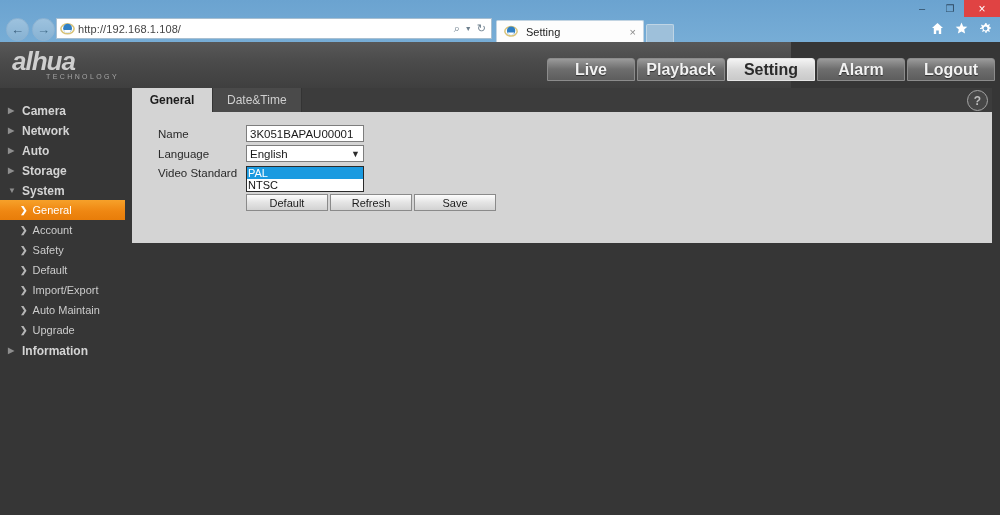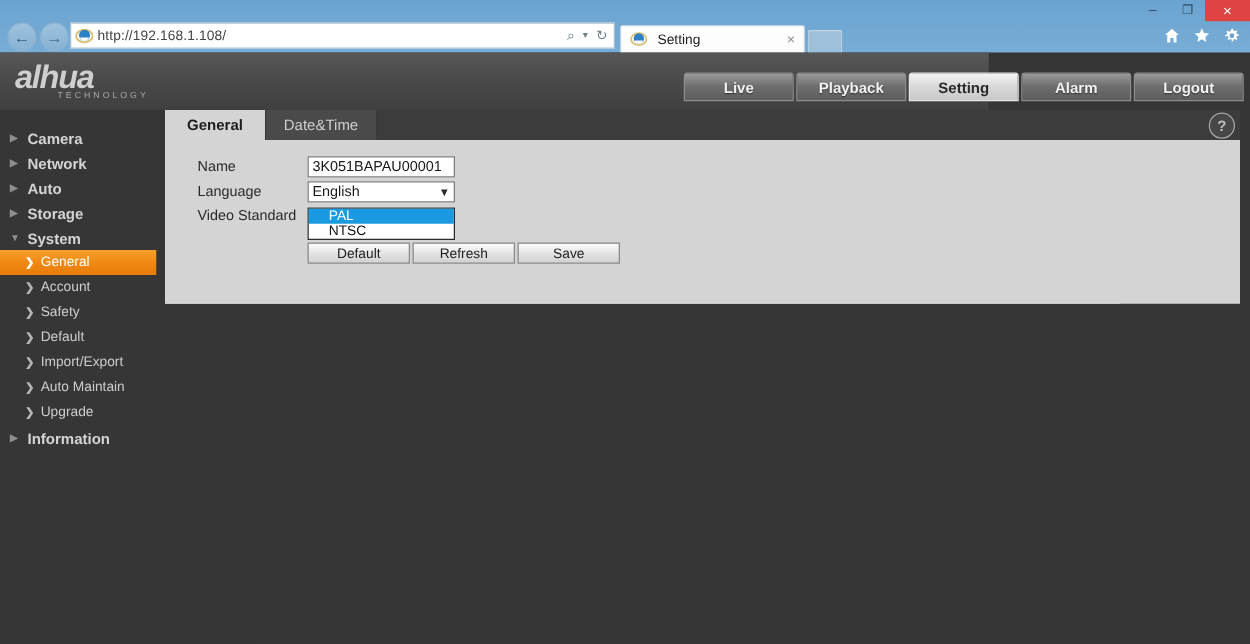--- a/index.html
+++ b/index.html
@@ -63,21 +63,21 @@
     background:linear-gradient(#585858,#4a4a4a 45%,#3f3f3f);
   }
   .logo{position:absolute;left:12px;top:6px;color:#cfcfcf;}
   .logo-main{font-size:26px;font-weight:bold;letter-spacing:-1px;line-height:26px;font-style:italic;}
   .logo-sub{font-size:7px;letter-spacing:2.4px;color:#a5a5a5;margin-left:34px;margin-top:-1px;}
   .mainnav{position:absolute;right:5px;top:58px;display:flex;gap:2px;}
   .navitem{
     width:88px;height:23px;box-sizing:border-box;
     background:linear-gradient(#9a9a9a,#6e6e6e 48%,#5d5d5d);
     border:1px solid #8c8c8c;border-radius:3px 3px 0 0;
-    color:#f2f2f2;font-size:12px;font-weight:bold;
+    color:#f2f2f2;font-size:16px;font-weight:bold;
     display:flex;align-items:center;justify-content:center;
     text-shadow:0 1px 1px rgba(0,0,0,.55);
   }
   .navitem.active{
     background:linear-gradient(#f4f4f4,#d8d8d8 50%,#c9c9c9);
     color:#2b2b2b;border-color:#e6e6e6;text-shadow:none;
   }
   
   .sidebar{position:absolute;left:0;top:88px;width:125px;height:427px;background:#363636;}
   .side-top{
@@ -131,21 +131,21 @@
   .sel-box{
     width:118px;height:17px;box-sizing:border-box;background:#fff;border:1px solid #7d7d7d;
     font-size:11.5px;color:#1a1a1a;padding:0 3px;display:flex;align-items:center;
   }
   .sel-box .val{flex:1;}
   .sel-box .arrow{font-size:9px;color:#2b2b2b;}
   .dd-open{
     position:absolute;width:118px;box-sizing:border-box;background:#fff;border:1px solid #2a2a2a;
   }
   .dd-opt{
-    height:12px;font-size:11px;color:#111;padding:0 16px;display:flex;align-items:center;line-height:12px;text-align:right;
+    height:12px;font-size:11px;color:#111;padding:0 1px;display:flex;align-items:center;line-height:12px;text-align:right;
   }
   .dd-opt.sel{background:#1a9ae0;color:#fff;}
   .btnrow{position:absolute;display:flex;gap:2px;}
   .gbtn{
     width:82px;height:17px;box-sizing:border-box;
     background:linear-gradient(#fdfdfd,#e4e4e4 50%,#d2d2d2);
     border:1px solid #8a8a8a;font-size:11px;color:#1c1c1c;
     display:flex;align-items:center;justify-content:center;
   }
 </style>

